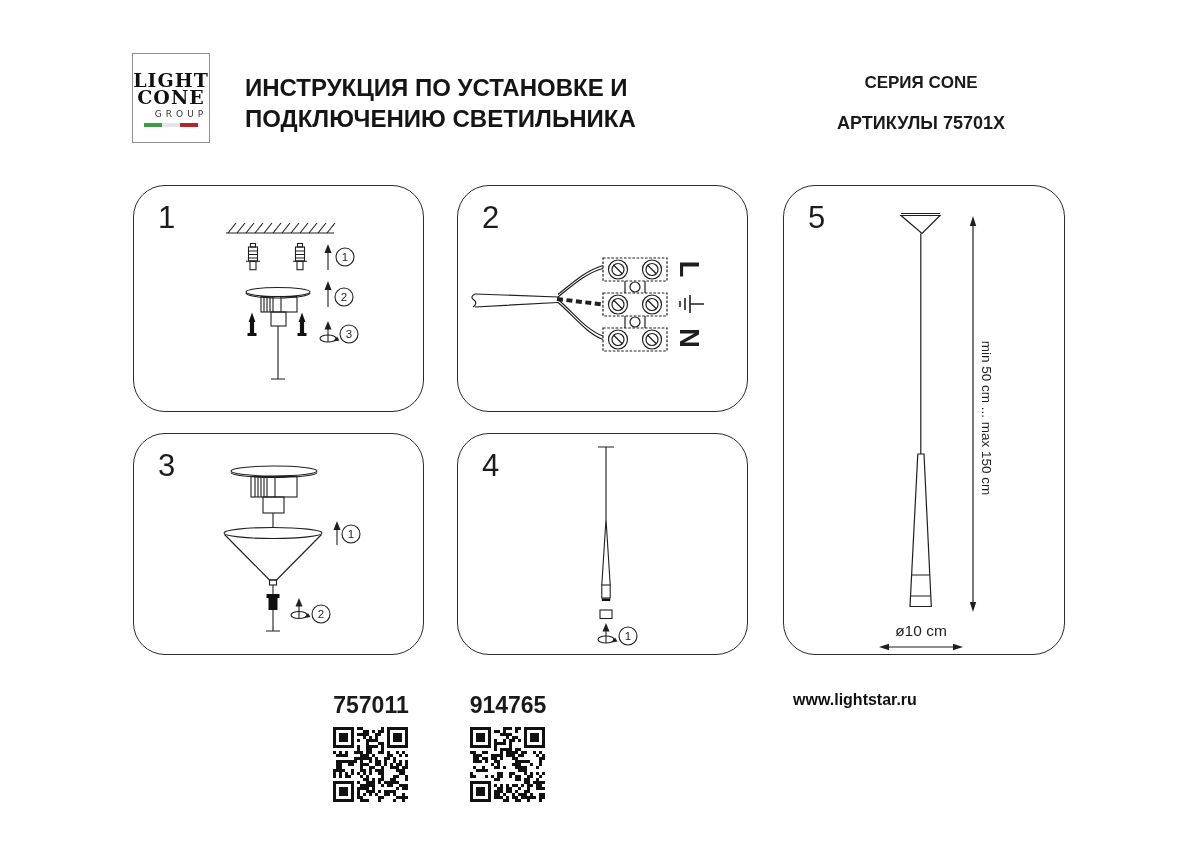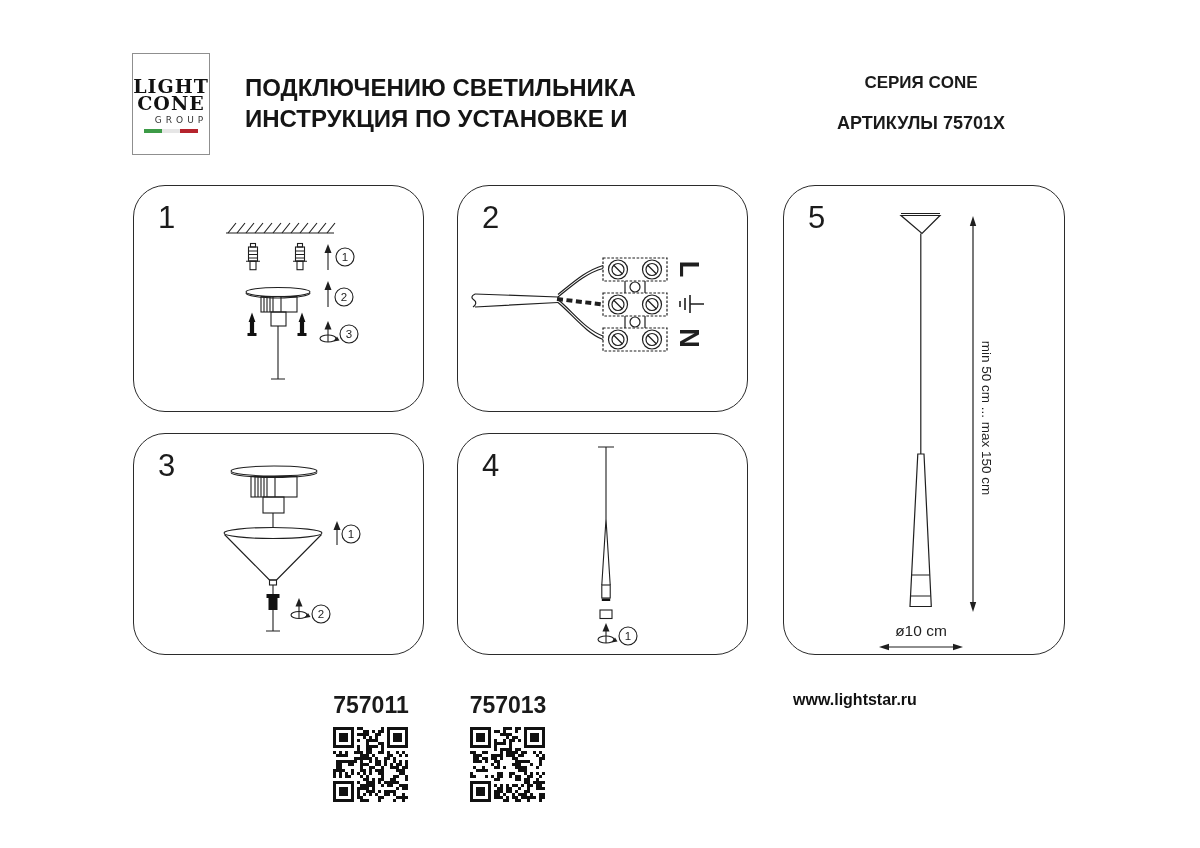--- a/index.html
+++ b/index.html
@@ -1,20 +1,20 @@
 <!DOCTYPE html>
 <html style="--flag-green: #3d9b47; --flag-white: #e6e6e6; --flag-red: #b5232d;"><head>
 <meta charset="utf-8">
 <style>
   html,body{margin:0;padding:0;background:#fff;}
   .stage{position:relative;width:1200px;height:848px;background:#ffffff;overflow:hidden;
          font-family:"Liberation Sans",sans-serif;color:#1a1a1a;}
 
   
-  .logo-box{position:absolute;left:132px;top:53px;width:78px;height:102px;border:1px solid #8f8f8f;
+  .logo-box{position:absolute;left:132px;top:53px;width:78px;height:90px;border:1px solid #8f8f8f;
             box-sizing:border-box;display:flex;flex-direction:column;align-items:center;justify-content:center;padding-top:2px;}
   .logo-word{font-family:"DejaVu Serif",serif;font-weight:700;font-size:19px;line-height:17px;letter-spacing:1px;color:#111;}
   .logo-group{font-family:"DejaVu Sans",sans-serif;font-size:9px;letter-spacing:4px;color:#333;margin-top:3px;margin-left:20px;}
   .logo-flag{display:flex;margin-top:4px;}
   .logo-flag span{width:18px;height:4px;display:block;}
   .flag-g{background:var(--flag-green,#3d9b47);}
   .flag-w{background:var(--flag-white,#e6e6e6);}
   .flag-r{background:var(--flag-red,#b5232d);}
 
   
@@ -54,22 +54,22 @@
     <div class="logo-word">CONE</div>
     <div class="logo-group">GROUP</div>
     <div class="logo-flag">
       <span class="flag-g"></span>
       <span class="flag-w"></span>
       <span class="flag-r"></span>
     </div>
   </div>
 
   <div class="title">
+    <div>ИНСТРУКЦИЯ ПО УСТАНОВКЕ И</div>
     <div>ПОДКЛЮЧЕНИЮ СВЕТИЛЬНИКА</div>
-    <div>ИНСТРУКЦИЯ ПО УСТАНОВКЕ И</div>
   </div>
   <div class="series-block">
     <div class="series">СЕРИЯ CONE</div>
     <div class="articles">АРТИКУЛЫ 75701X</div>
   </div>
 
   <div class="panel p1">
     <div class="panel-number">1</div>
     <svg class="draw" width="288" height="224" viewBox="0 0 288 224">
       <g stroke="#1f1f1f" stroke-width="1.1" fill="none">
@@ -271,21 +271,21 @@
         </g>
       </g>
       <g fill="#1f1f1f">
         <text transform="rotate(90 202 232)" x="202" y="236" font-size="13.5" text-anchor="middle">min 50 cm ... max 150 cm</text>
         <text x="137" y="450" font-size="15.5" text-anchor="middle">ø10 cm</text>
       </g>
     </svg>
   </div>
 
   <div class="code-label code-left">757011</div>
-  <div class="code-label code-right">757013</div>
+  <div class="code-label code-right">914765</div>
   <div class="qr qr-left"><svg width="75" height="75" viewBox="0 0 75 75" fill="#111">
         <rect x="24" y="0" width="3" height="3"></rect>
         <rect x="27" y="0" width="3" height="3"></rect>
         <rect x="48" y="0" width="3" height="3"></rect>
         <rect x="30" y="3" width="3" height="3"></rect>
         <rect x="33" y="3" width="3" height="3"></rect>
         <rect x="39" y="3" width="3" height="3"></rect>
         <rect x="45" y="3" width="3" height="3"></rect>
         <rect x="48" y="3" width="3" height="3"></rect>
         <rect x="24" y="6" width="3" height="3"></rect>

